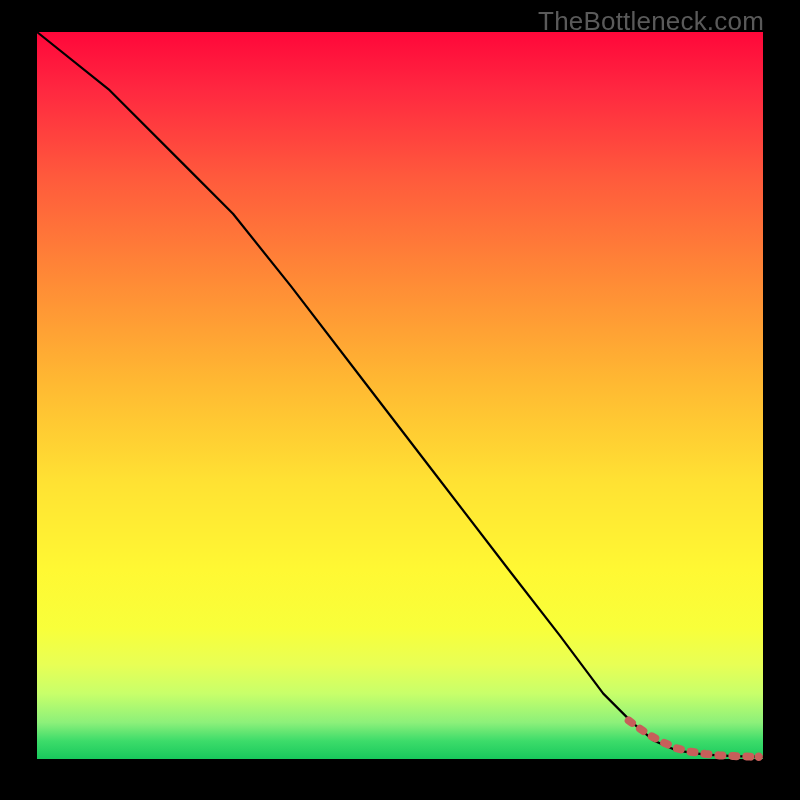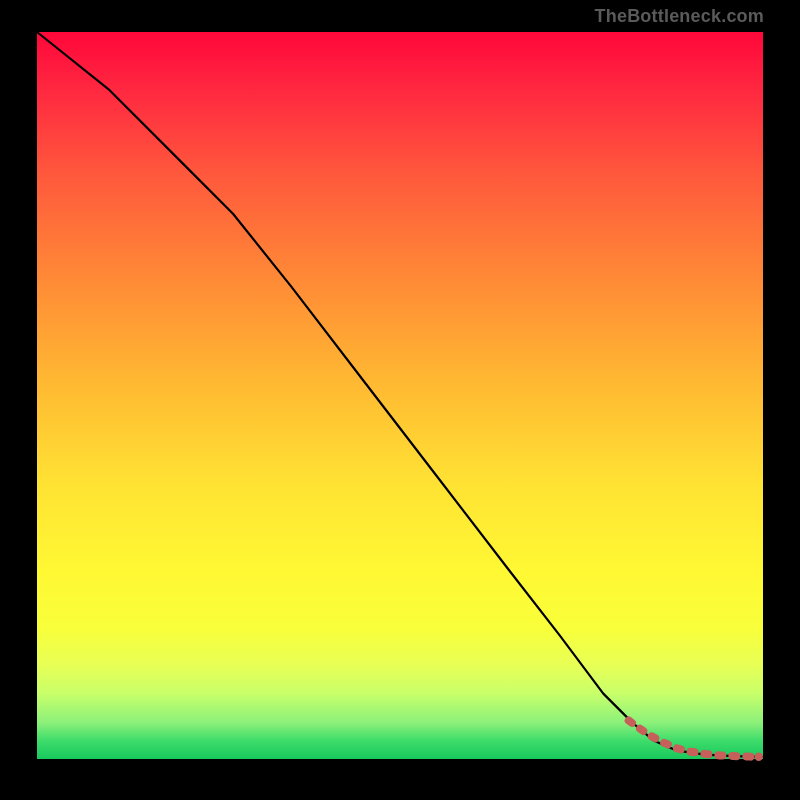--- a/index.html
+++ b/index.html
@@ -39,22 +39,22 @@
       #8cf07a 95%,
       #3ddc6a 97.5%,
       #18c85c 100%
     );
   }
   .watermark {
     position: absolute;
     top: 6px;
     right: 36px;
     color: #5a5a5a;
-    font-size: 18px;
-    font-weight: 700;
+    font-size: 26px;
+    font-weight: 400;
     letter-spacing: 0.2px;
     user-select: none;
   }
   svg.curve {
     position: absolute;
     left: 0;
     top: 0;
     width: 726px;
     height: 727px;
     overflow: visible;

